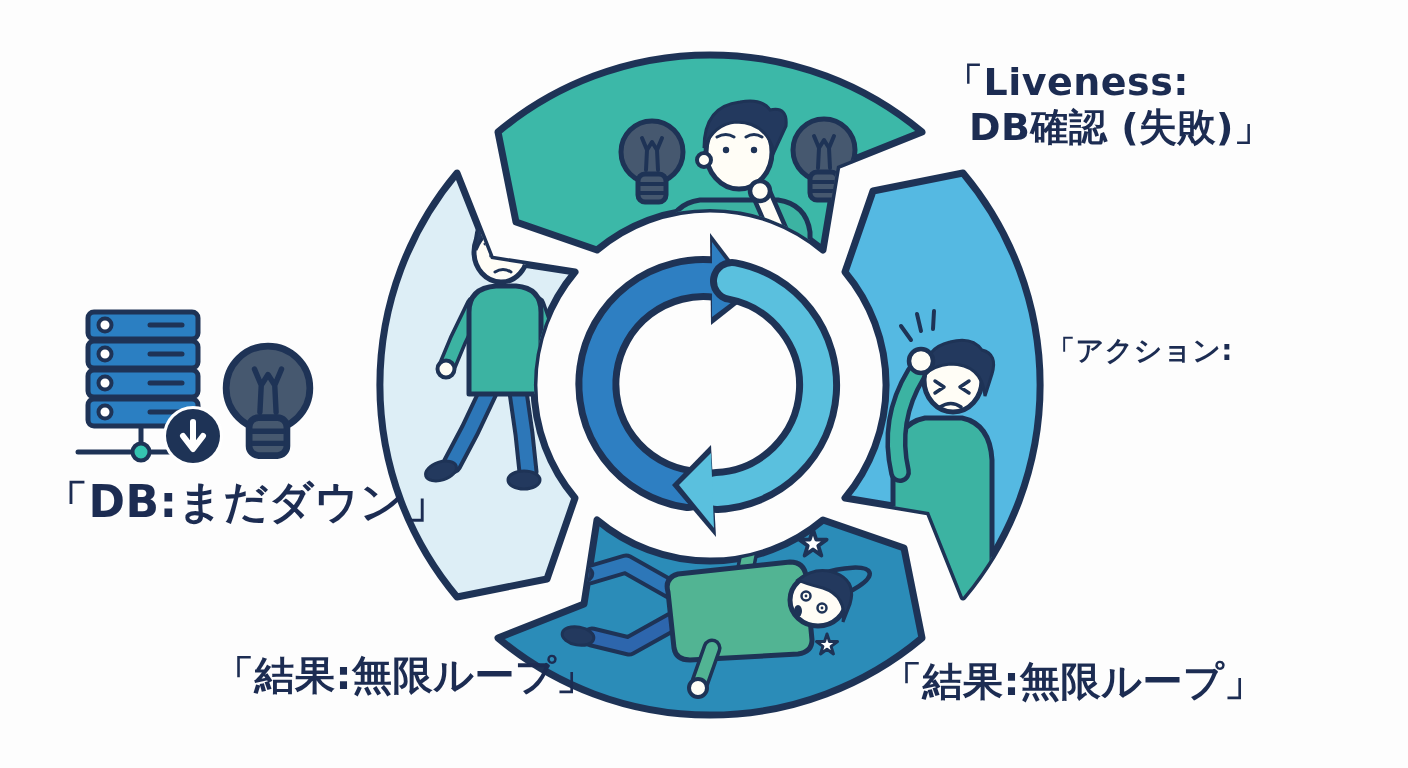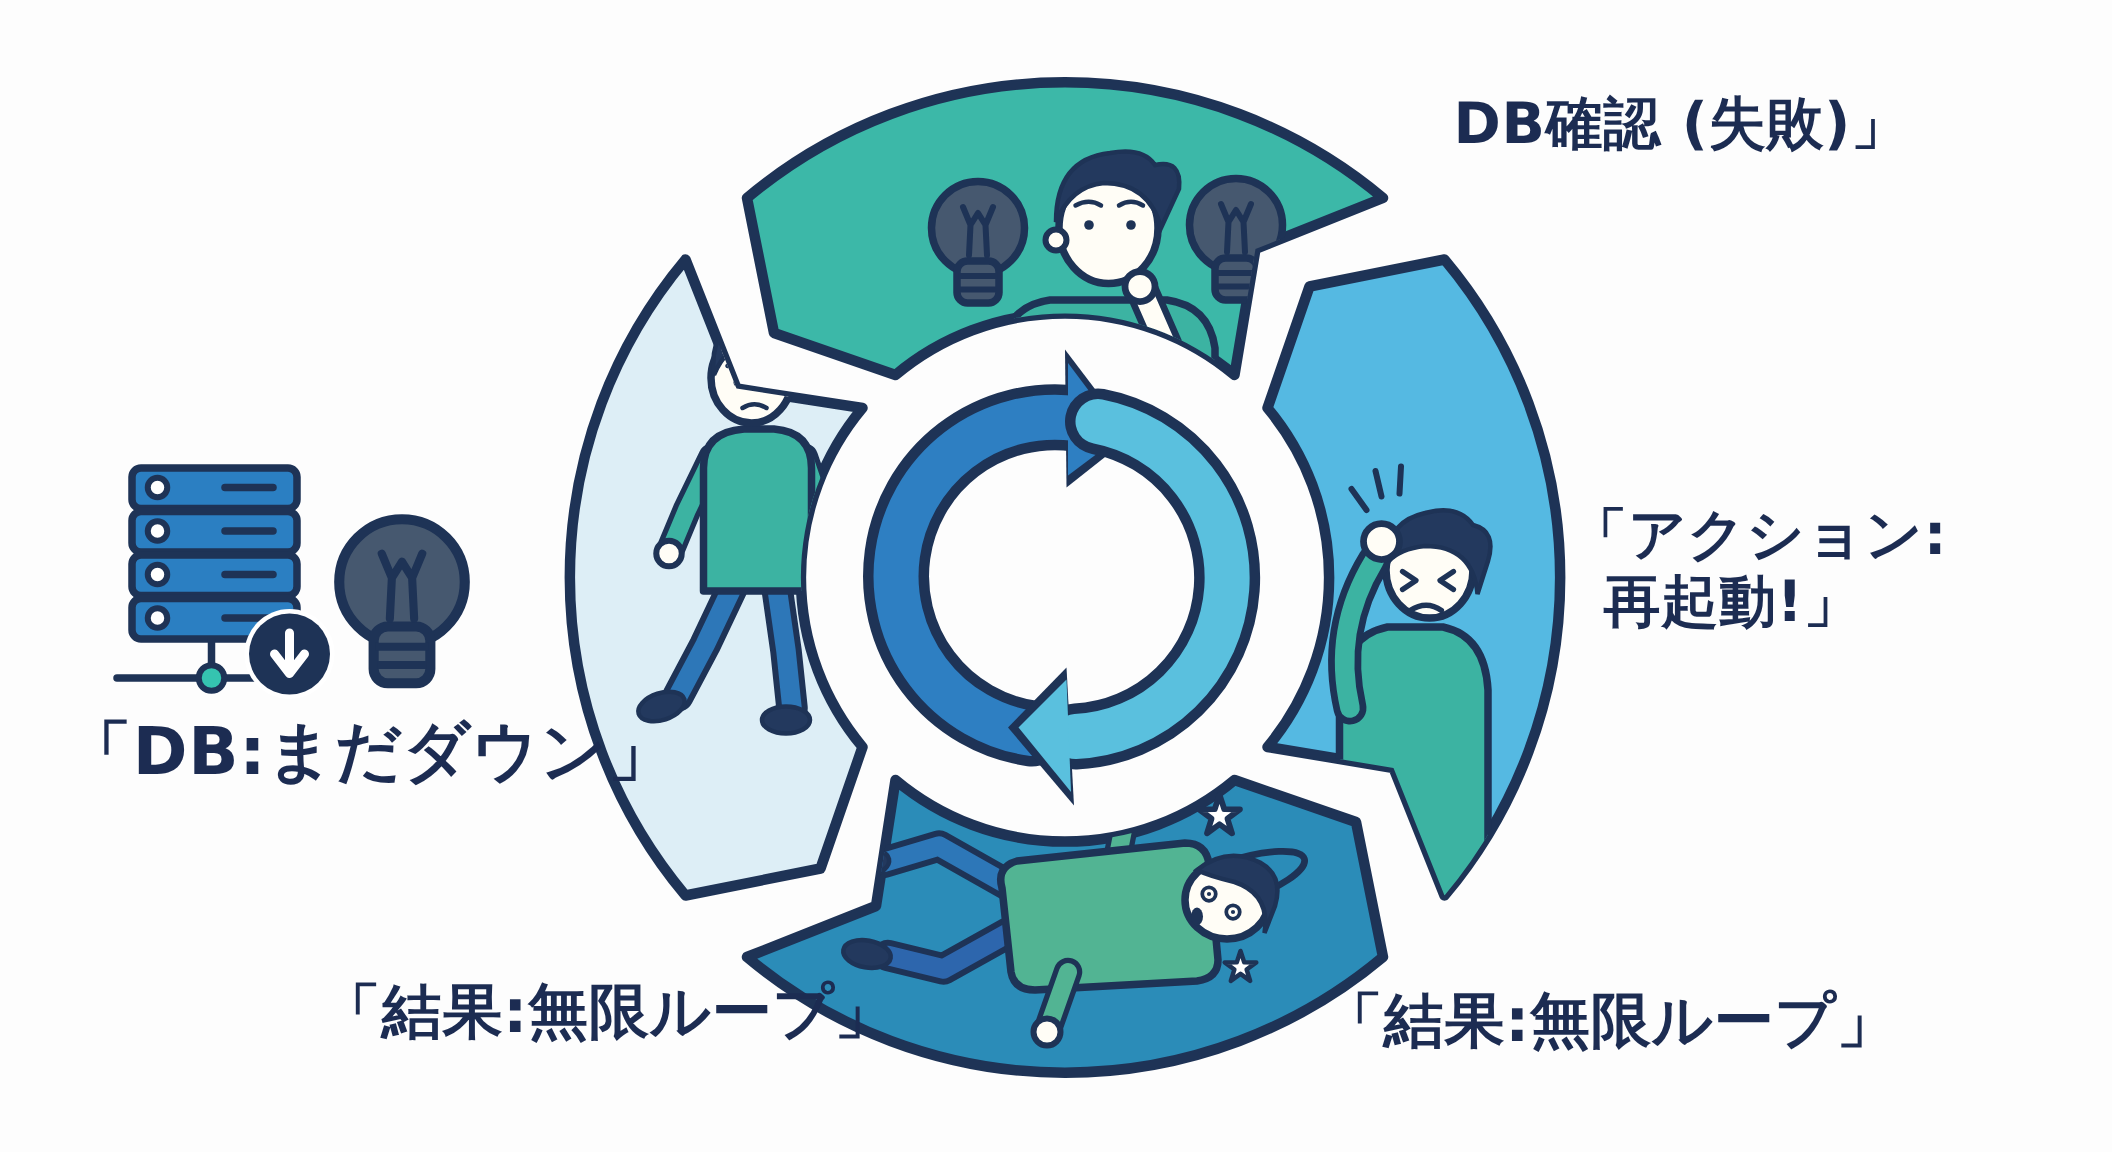--- a/index.html
+++ b/index.html
@@ -15,21 +15,21 @@
     color:#1c2c52;
     font-weight:700;
     font-family:"DejaVu Sans", sans-serif;
     letter-spacing:0.5px;
     line-height:1.18;
     white-space:nowrap;
   }
   .lbl .l2{display:block;}
   #lbl-liveness{left:945px;top:60px;font-size:38px;}
   #lbl-liveness .l2{padding-left:24px;}
-  #lbl-action{left:1047px;top:334px;font-size:38px;}
+  #lbl-action{left:1047px;top:334px;font-size:28px;}
   #lbl-action .l2{padding-left:22px;}
   #lbl-result-right{left:882px;top:658px;font-size:40px;}
   #lbl-result-left{left:214px;top:652px;font-size:40px;}
   #lbl-db{left:44px;top:476px;font-size:44px;}
 </style>
 </head>
 <body>
 
 <div id="stage">
 <svg width="1408" height="768" viewBox="0 0 1408 768">
@@ -176,22 +176,22 @@
     <g>
       <circle cx="193" cy="436" r="30" fill="#ffffff"></circle>
       <circle cx="193" cy="436" r="27" fill="#1e3356"></circle>
       <path d="M 193,422 L 193,444 M 183,436 L 193,449 L 203,436" stroke="#ffffff" stroke-width="6" fill="none" stroke-linecap="round" stroke-linejoin="round"></path>
     </g>
     <use href="#bulb" transform="translate(268,388) scale(1.35)"></use>
   </g>
 </svg>
 
 <div class="lbl" id="lbl-liveness">
+  <span class="l1">「Liveness:</span>
   <span class="l2">DB確認 (失敗)」</span>
 </div>
 <div class="lbl" id="lbl-action">
   <span class="l1">「アクション:</span>
-  <span class="l2">再起動!」</span>
 </div>
 <div class="lbl" id="lbl-result-right">「結果:無限ループ」</div>
 <div class="lbl" id="lbl-result-left">「結果:無限ループ」</div>
 <div class="lbl" id="lbl-db">「DB:まだダウン」</div>
 </div>
 
 </body></html>

